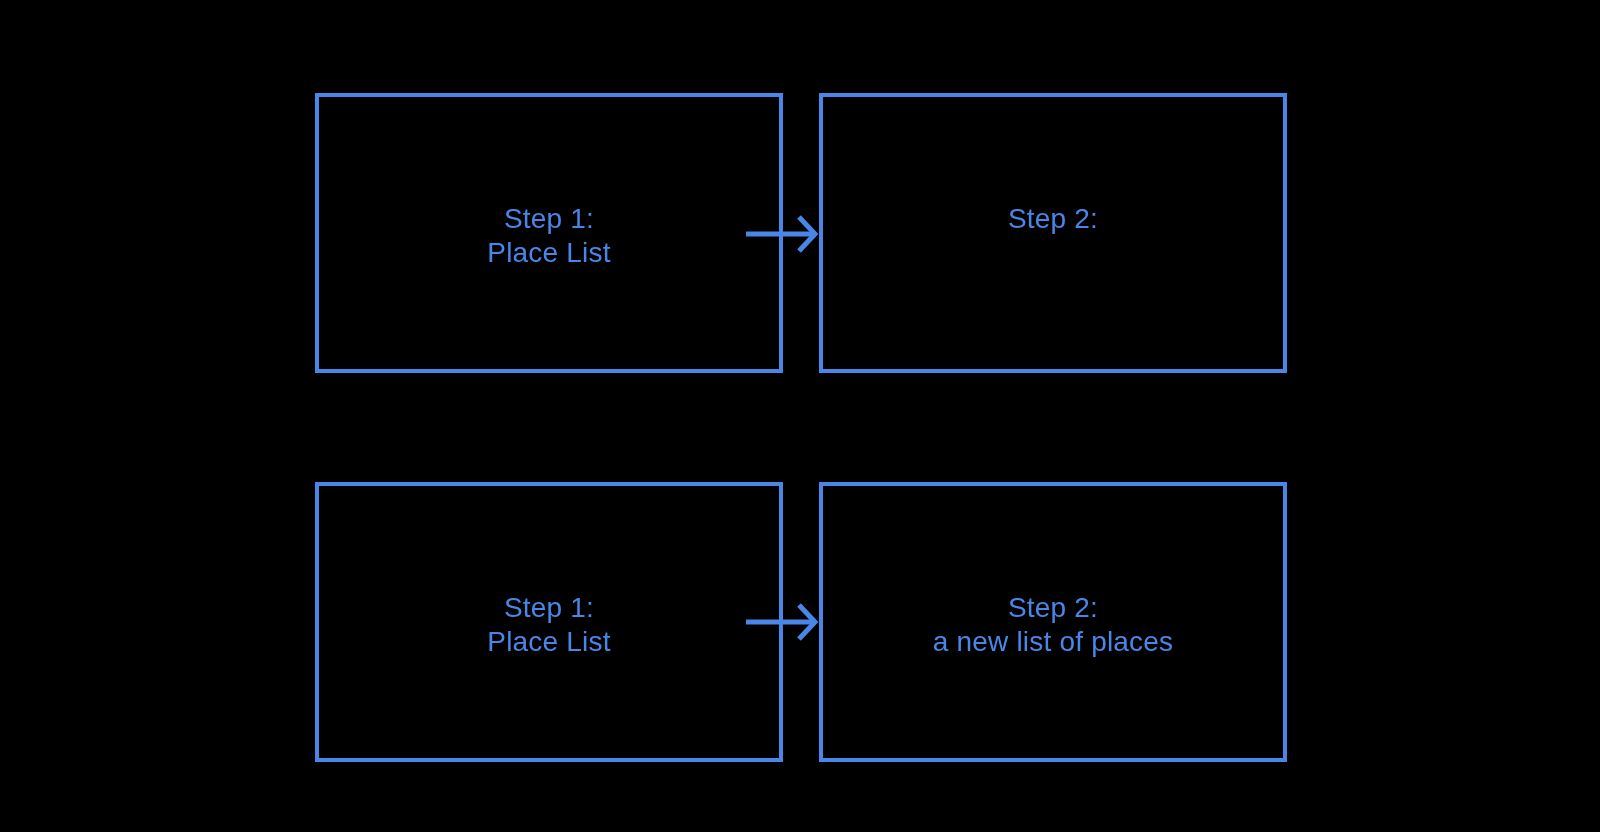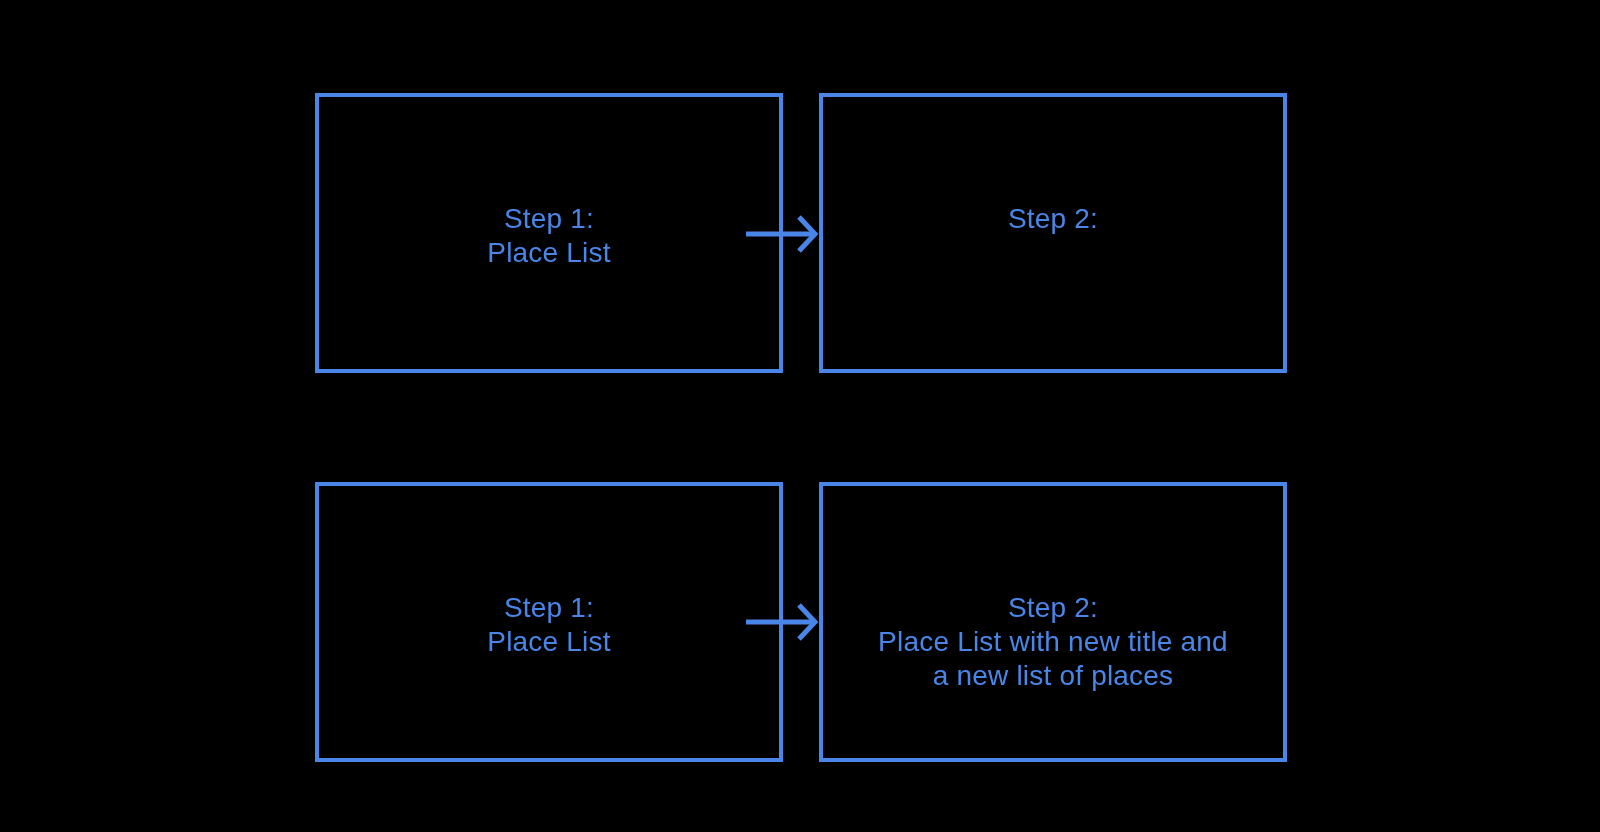--- a/index.html
+++ b/index.html
@@ -89,18 +89,17 @@
   <div class="flow-arrow arrow-bottom">
     <svg viewBox="0 0 90 44" xmlns="http://www.w3.org/2000/svg" aria-hidden="true">
       <line x1="16" y1="22" x2="82" y2="22"></line>
       <polyline points="69,5 85,22 69,39"></polyline>
     </svg>
   </div>
 
   <div class="flow-box box-bottom-right">
     <div class="box-label">
       <div>Step 2:</div>
-      <div>Place List with new title and</div>
       <div>a new list of places</div>
     </div>
   </div>
 
 </div>
 
 </body></html>

